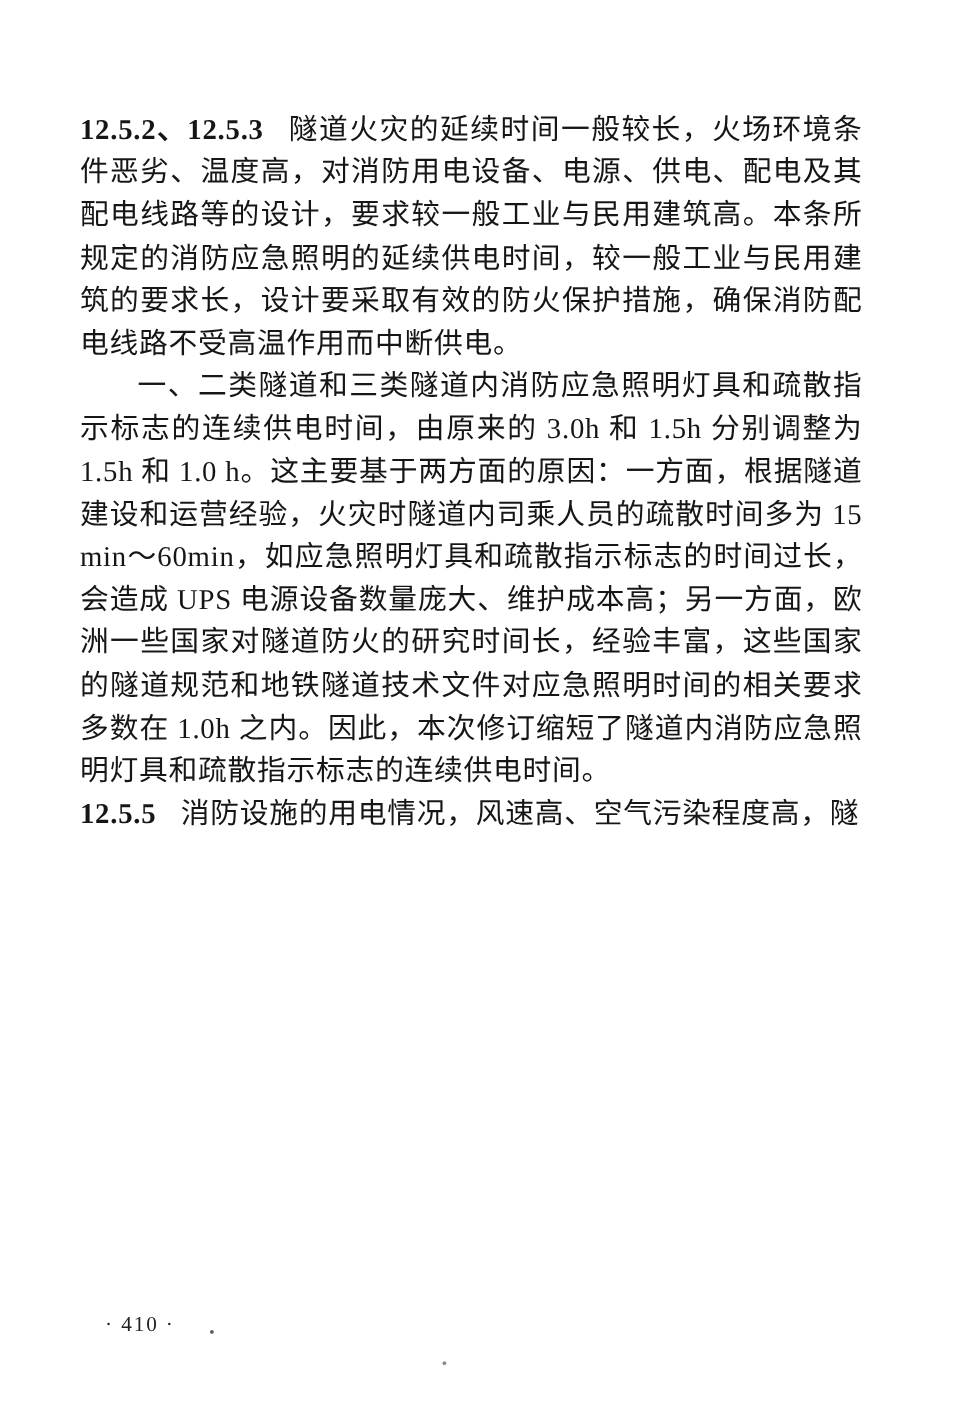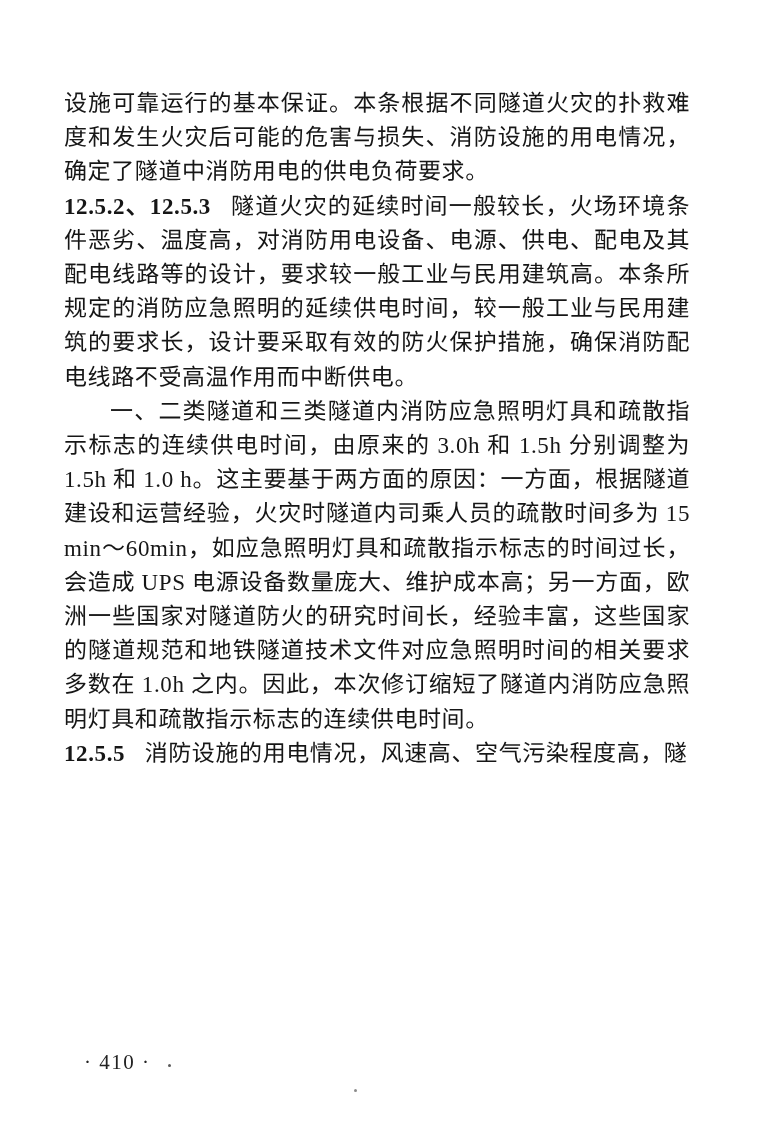--- a/index.html
+++ b/index.html
@@ -36,40 +36,39 @@
   .clause-num {
     font-weight: bold;
     margin-right: 0.85em;
     white-space: nowrap;
     margin-top: 48px;
   }
   .page-footer {
     position: absolute;
     left: 84px;
     top: 1050px;
-    font-size: 21px;
+    font-size: 17px;
     letter-spacing: 1.5px;
     color: #222222;
   }
   .scan-dot {
     position: absolute;
     background: #5a5a5a;
     border-radius: 50%;
     width: 3px;
     height: 3px;
   }
   .scan-dot.d1 { left: 168px; top: 1064px; }
   .scan-dot.d2 { left: 354px; top: 1089px; opacity: 0.7; }
 </style>
 </head>
 <body>
 
 <div class="page-content">
 
-  <p class="para"><span>设施可靠运行的基本保证。本条根据不同隧道火灾的扑救难度和发生火灾后可能的危害与损失、消防设施的用电情况，确定了隧道中消防用电的供电负荷要求。</span></p>
 
   <p class="para"><span class="clause-num">12.5.2、12.5.3</span><span>隧道火灾的延续时间一般较长，火场环境条件恶劣、温度高，对消防用电设备、电源、供电、配电及其配电线路等的设计，要求较一般工业与民用建筑高。本条所规定的消防应急照明的延续供电时间，较一般工业与民用建筑的要求长，设计要采取有效的防火保护措施，确保消防配电线路不受高温作用而中断供电。</span></p>
 
   <p class="para indent-first"><span>一、二类隧道和三类隧道内消防应急照明灯具和疏散指示标志的连续供电时间，由原来的 3.0h 和 1.5h 分别调整为 1.5h 和 1.0 h。这主要基于两方面的原因：一方面，根据隧道建设和运营经验，火灾时隧道内司乘人员的疏散时间多为 15min～60min，如应急照明灯具和疏散指示标志的时间过长，会造成 UPS 电源设备数量庞大、维护成本高；另一方面，欧洲一些国家对隧道防火的研究时间长，经验丰富，这些国家的隧道规范和地铁隧道技术文件对应急照明时间的相关要求多数在 1.0h 之内。因此，本次修订缩短了隧道内消防应急照明灯具和疏散指示标志的连续供电时间。</span></p>
 
 
   <p class="para"><span class="clause-num">12.5.5</span><span>消防设施的用电情况，风速高、空气污染程度高，隧</span></p>
 
 </div>
 

